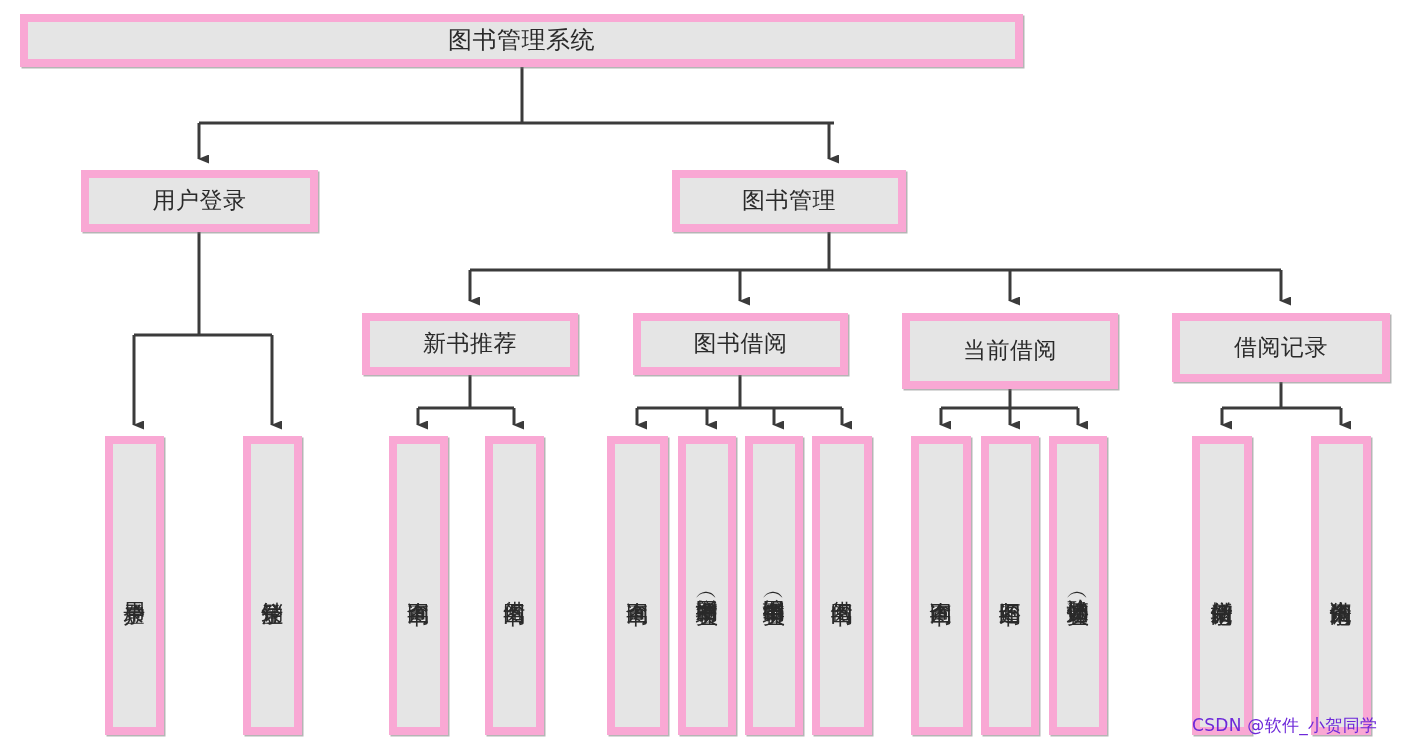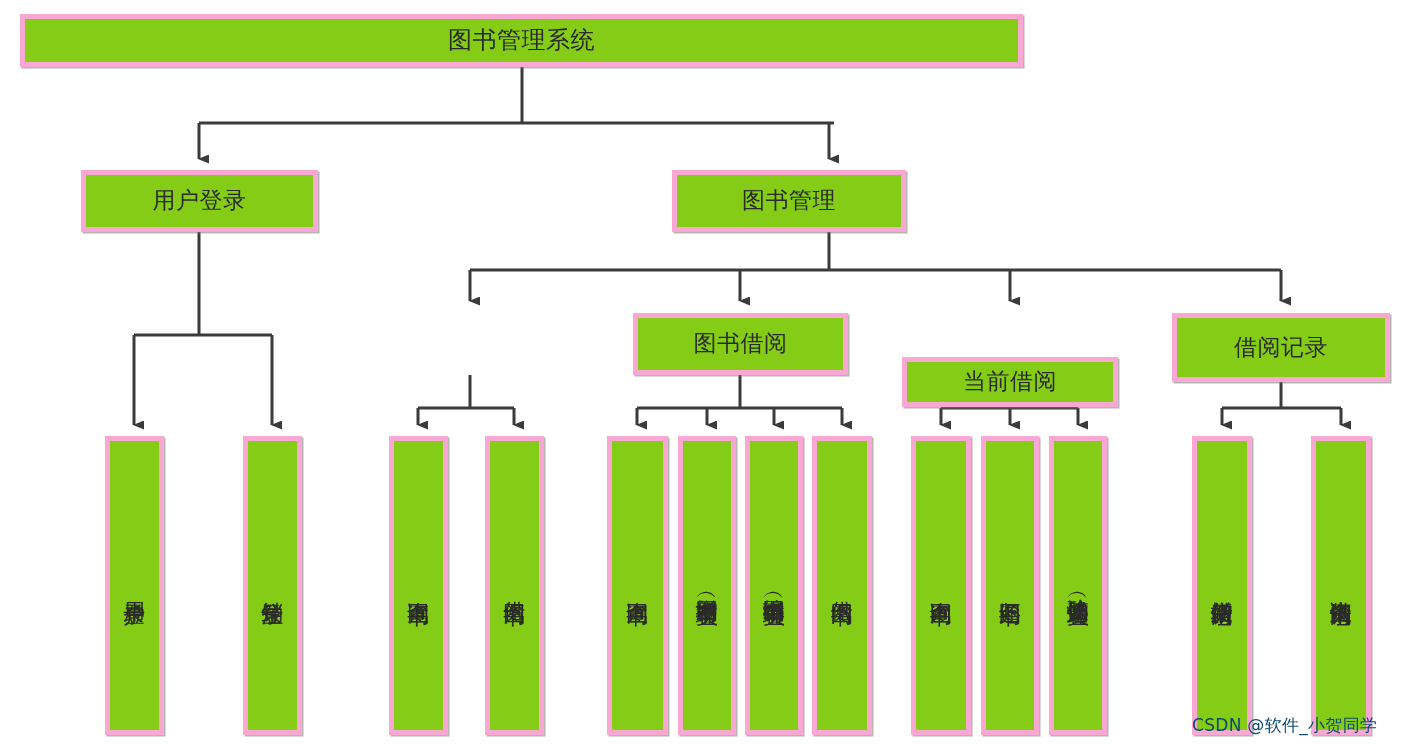--- a/index.html
+++ b/index.html
@@ -22,22 +22,22 @@
     position: absolute;
     left: 0;
     top: 0;
     width: 1405px;
     height: 747px;
     pointer-events: none;
   }
   .node {
     position: absolute;
     box-sizing: border-box;
-    background: #84cc16;
-    border: 5px solid #f9a8d4;
+    background: #e5e5e5;
+    border: 8px solid #f9a8d4;
     box-shadow: 1.5px 1.5px 0 rgba(120,120,120,0.55);
     display: flex;
     align-items: center;
     justify-content: center;
     color: #2a2a2a;
   }
   .node-label {
     display: block;
     text-align: center;
     line-height: 1.18;
@@ -62,21 +62,21 @@
     font-size: 22px;
     line-height: 1.15;
     letter-spacing: 1px;
     max-height: 272px;
   }
   #watermark {
     position: absolute;
     left: 1192px;
     top: 714px;
     font-size: 17px;
-    color: #0c4a6e;
+    color: #6d28d9;
     letter-spacing: 0.3px;
     white-space: nowrap;
     user-select: none;
   }
 </style>
 </head>
 <body>
 
 <div id="diagram-root">
 
@@ -134,24 +134,27 @@
     <span class="node-label">图书管理系统</span>
   </div>
 
   <div class="node horiz" style="left:81px; top:170px; width:237px; height:62px;">
     <span class="node-label">用户登录</span>
   </div>
   <div class="node horiz" style="left:672px; top:170px; width:234px; height:62px;">
     <span class="node-label">图书管理</span>
   </div>
 
+  <div class="node horiz" style="left:362px; top:313px; width:216px; height:62px;">
+    <span class="node-label">新书推荐</span>
+  </div>
   <div class="node horiz" style="left:633px; top:313px; width:215px; height:62px;">
     <span class="node-label">图书借阅</span>
   </div>
-  <div class="node horiz" style="left:902px; top:313px; width:216px; height:50px;margin-top:44px;">
+  <div class="node horiz" style="left:902px; top:313px; width:216px; height:76px;">
     <span class="node-label">当前借阅</span>
   </div>
   <div class="node horiz" style="left:1172px; top:313px; width:218px; height:69px;">
     <span class="node-label">借阅记录</span>
   </div>
 
   <div class="node vert" style="left:105px; top:436px; width:59px; height:299px;">
     <span class="node-label">用户登录</span>
   </div>
   <div class="node vert" style="left:243px; top:436px; width:59px; height:299px;">

